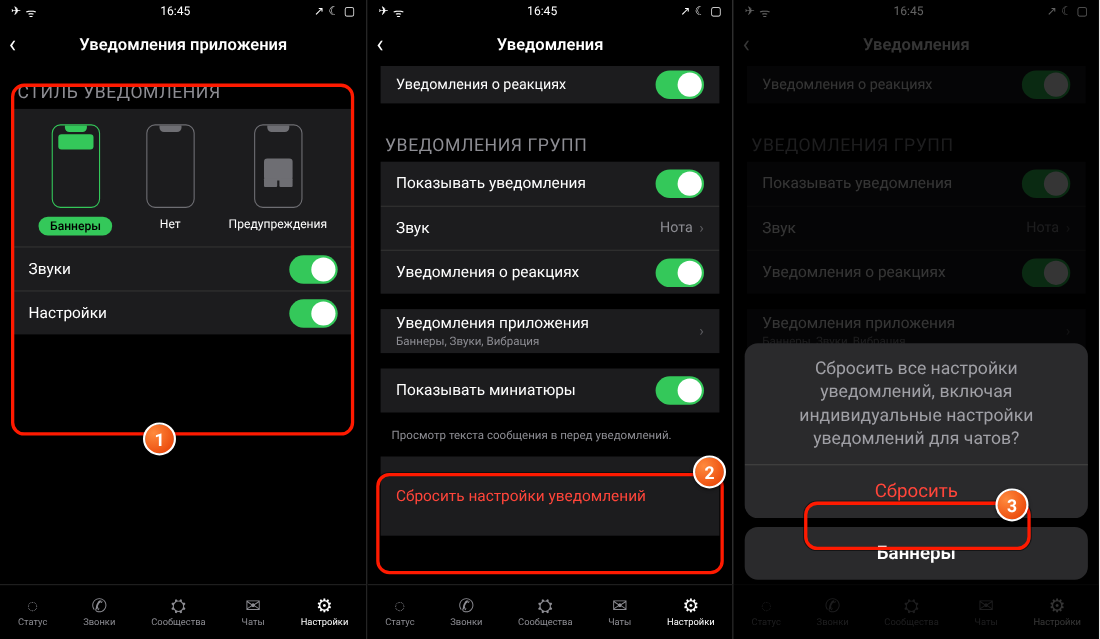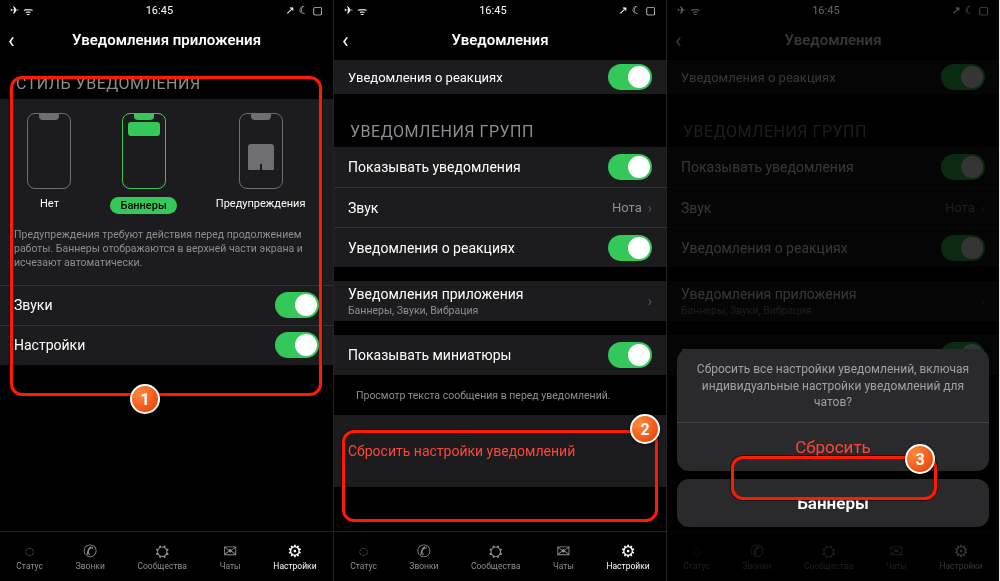--- a/index.html
+++ b/index.html
@@ -8,21 +8,21 @@
   .phone { width: 333px; height: 581px; background: #000; color: #fff; display: flex; flex-direction: column; position: relative; overflow: hidden; }
   .phone + .phone { border-left: 1px solid #222; }
   .statusbar { height: 20px; display: flex; justify-content: space-between; align-items: center; padding: 0 10px; font-size: 11px; color: #fff; }
   .statusbar .left, .statusbar .right { display: flex; align-items: center; gap: 4px; }
   .sb-icon { display: inline-block; }
   .navbar { height: 40px; display: flex; align-items: center; position: relative; }
   .navbar .back { position: absolute; left: 8px; font-size: 22px; color: #fff; }
   .navbar .title { flex: 1; text-align: center; font-size: 15px; font-weight: 600; }
   .content { flex: 1; overflow: hidden; position: relative; }
   .section-header { font-size: 16px; color: #8d8d93; letter-spacing: 0.5px; padding: 14px 16px 6px; text-transform: uppercase; }
-  .card { background: #1c1c1e; margin: 0 0 14px; border-radius: 0; overflow: hidden; }
+  .card { background: #1c1c1e; margin: 0 12px 14px; border-radius: 0; overflow: hidden; }
   .style-row { display: flex; justify-content: space-around; padding: 14px 8px 10px; }
   .style-opt { display: flex; flex-direction: column; align-items: center; gap: 8px; }
   .style-opt .device { width: 44px; height: 76px; border: 1.5px solid #6e6e73; border-radius: 8px; position: relative; }
   .style-opt.active .device { border-color: #34c85a; }
   .device .notch { position: absolute; top: 0; left: 50%; transform: translateX(-50%); width: 20px; height: 6px; background: #6e6e73; border-radius: 0 0 4px 4px; }
   .style-opt.active .device .notch { background: #34c85a; }
   .device .banner { position: absolute; top: 8px; left: 5px; right: 5px; height: 14px; background: #34c85a; border-radius: 3px; }
   .device .alertbox { position: absolute; top: 30px; left: 8px; right: 8px; height: 20px; background: #6e6e73; border-radius: 3px; }
   .device .alertbtns { position: absolute; bottom: 18px; left: 8px; right: 8px; height: 8px; display:flex; gap:2px; }
   .device .alertbtns span{flex:1;background:#6e6e73;border-radius:1px;}
@@ -45,21 +45,21 @@
   .tabbar { height: 50px; border-top: 0.5px solid #222; display: flex; justify-content: space-around; align-items: center; background:#000; }
   .tab { display: flex; flex-direction: column; align-items: center; gap: 1px; color: #8d8d93; font-size: 8.5px; }
   .tab.active { color: #fff; }
   .tab .ticon { font-size: 17px; line-height: 1; }
   .redbox { position: absolute; border: 3px solid #ff1a00; border-radius: 12px; pointer-events: none; box-shadow: 0 0 0 1px rgba(0,0,0,0.5); }
   .numbadge { position: absolute; width: 30px; height: 30px; border-radius: 15px; background: radial-gradient(circle at 30% 30%, #ff8a3d, #e63a00); border: 2px solid #fff; color: #fff; font-weight: 700; font-size: 16px; display: flex; align-items: center; justify-content: center; pointer-events: none; box-shadow: 0 1px 3px rgba(0,0,0,0.6); }
   
   .dim { position: absolute; inset: 0; background: rgba(0,0,0,0.62); }
   .sheet { position: absolute; left: 10px; right: 10px; bottom: 54px; }
   .sheet-card { background: #2a2a2c; border-radius: 12px; overflow: hidden; margin-bottom: 8px; }
-  .sheet-msg { font-size: 12px; color: #a0a0a6; text-align: center; padding: 12px 18px; line-height: 1.35; border-bottom: 0.5px solid #444; }
+  .sheet-msg { font-size: 16px; color: #a0a0a6; text-align: center; padding: 12px 18px; line-height: 1.35; border-bottom: 0.5px solid #444; }
   .sheet-btn { text-align: center; padding: 14px 0; font-size: 17px; }
   .sheet-btn.destructive2 { color: #ff453a; }
   .sheet-cancel { background: #2a2a2c; border-radius: 12px; text-align: center; padding: 14px 0; font-size: 17px; color: #fff; font-weight: 600; }
   .partial-row { display:flex; align-items:center; justify-content:space-between; padding: 4px 14px; min-height: 34px;}
   .dimmed-text { opacity: 0.55; }
 </style>
 </head>
 <body>
 
 <div class="stage">
@@ -78,46 +78,45 @@
         </div>
     </div>
     <div class="navbar">
       <span class="back">‹</span>
       <div class="title">Уведомления приложения</div>
     </div>
     <div class="content">
       <div class="section-header">СТИЛЬ УВЕДОМЛЕНИЯ</div>
       <div class="card">
         <div class="style-row">
-          <div class="style-opt">
-            <div class="device">
-                <div class="notch"></div>
-              </div>
-            <div class="lbl">Нет</div>
-          </div>
           <div class="style-opt active">
             <div class="device">
                 <div class="notch"></div>
                 <div class="banner"></div>
               </div>
             <div class="pill">Баннеры</div>
+          </div>
+          <div class="style-opt">
+            <div class="device">
+                <div class="notch"></div>
+              </div>
+            <div class="lbl">Нет</div>
           </div>
           <div class="style-opt">
             <div class="device">
                 <div class="notch"></div>
                 <div class="alertbox"></div>
                 <div class="alertbtns">
                   <span></span>
                   <span></span>
                 </div>
               </div>
             <div class="lbl">Предупреждения</div>
           </div>
         </div>
-        <div class="desc">Предупреждения требуют действия перед продолжением работы. Баннеры отображаются в верхней части экрана и исчезают автоматически.</div>
         <div class="row">
           <div class="rlabel">Звуки</div>
           <div class="toggle on">
               <div class="knob"></div>
             </div>
         </div>
         <div class="row">
           <div class="rlabel">Настройки</div>
           <div class="toggle on">
               <div class="knob"></div>

